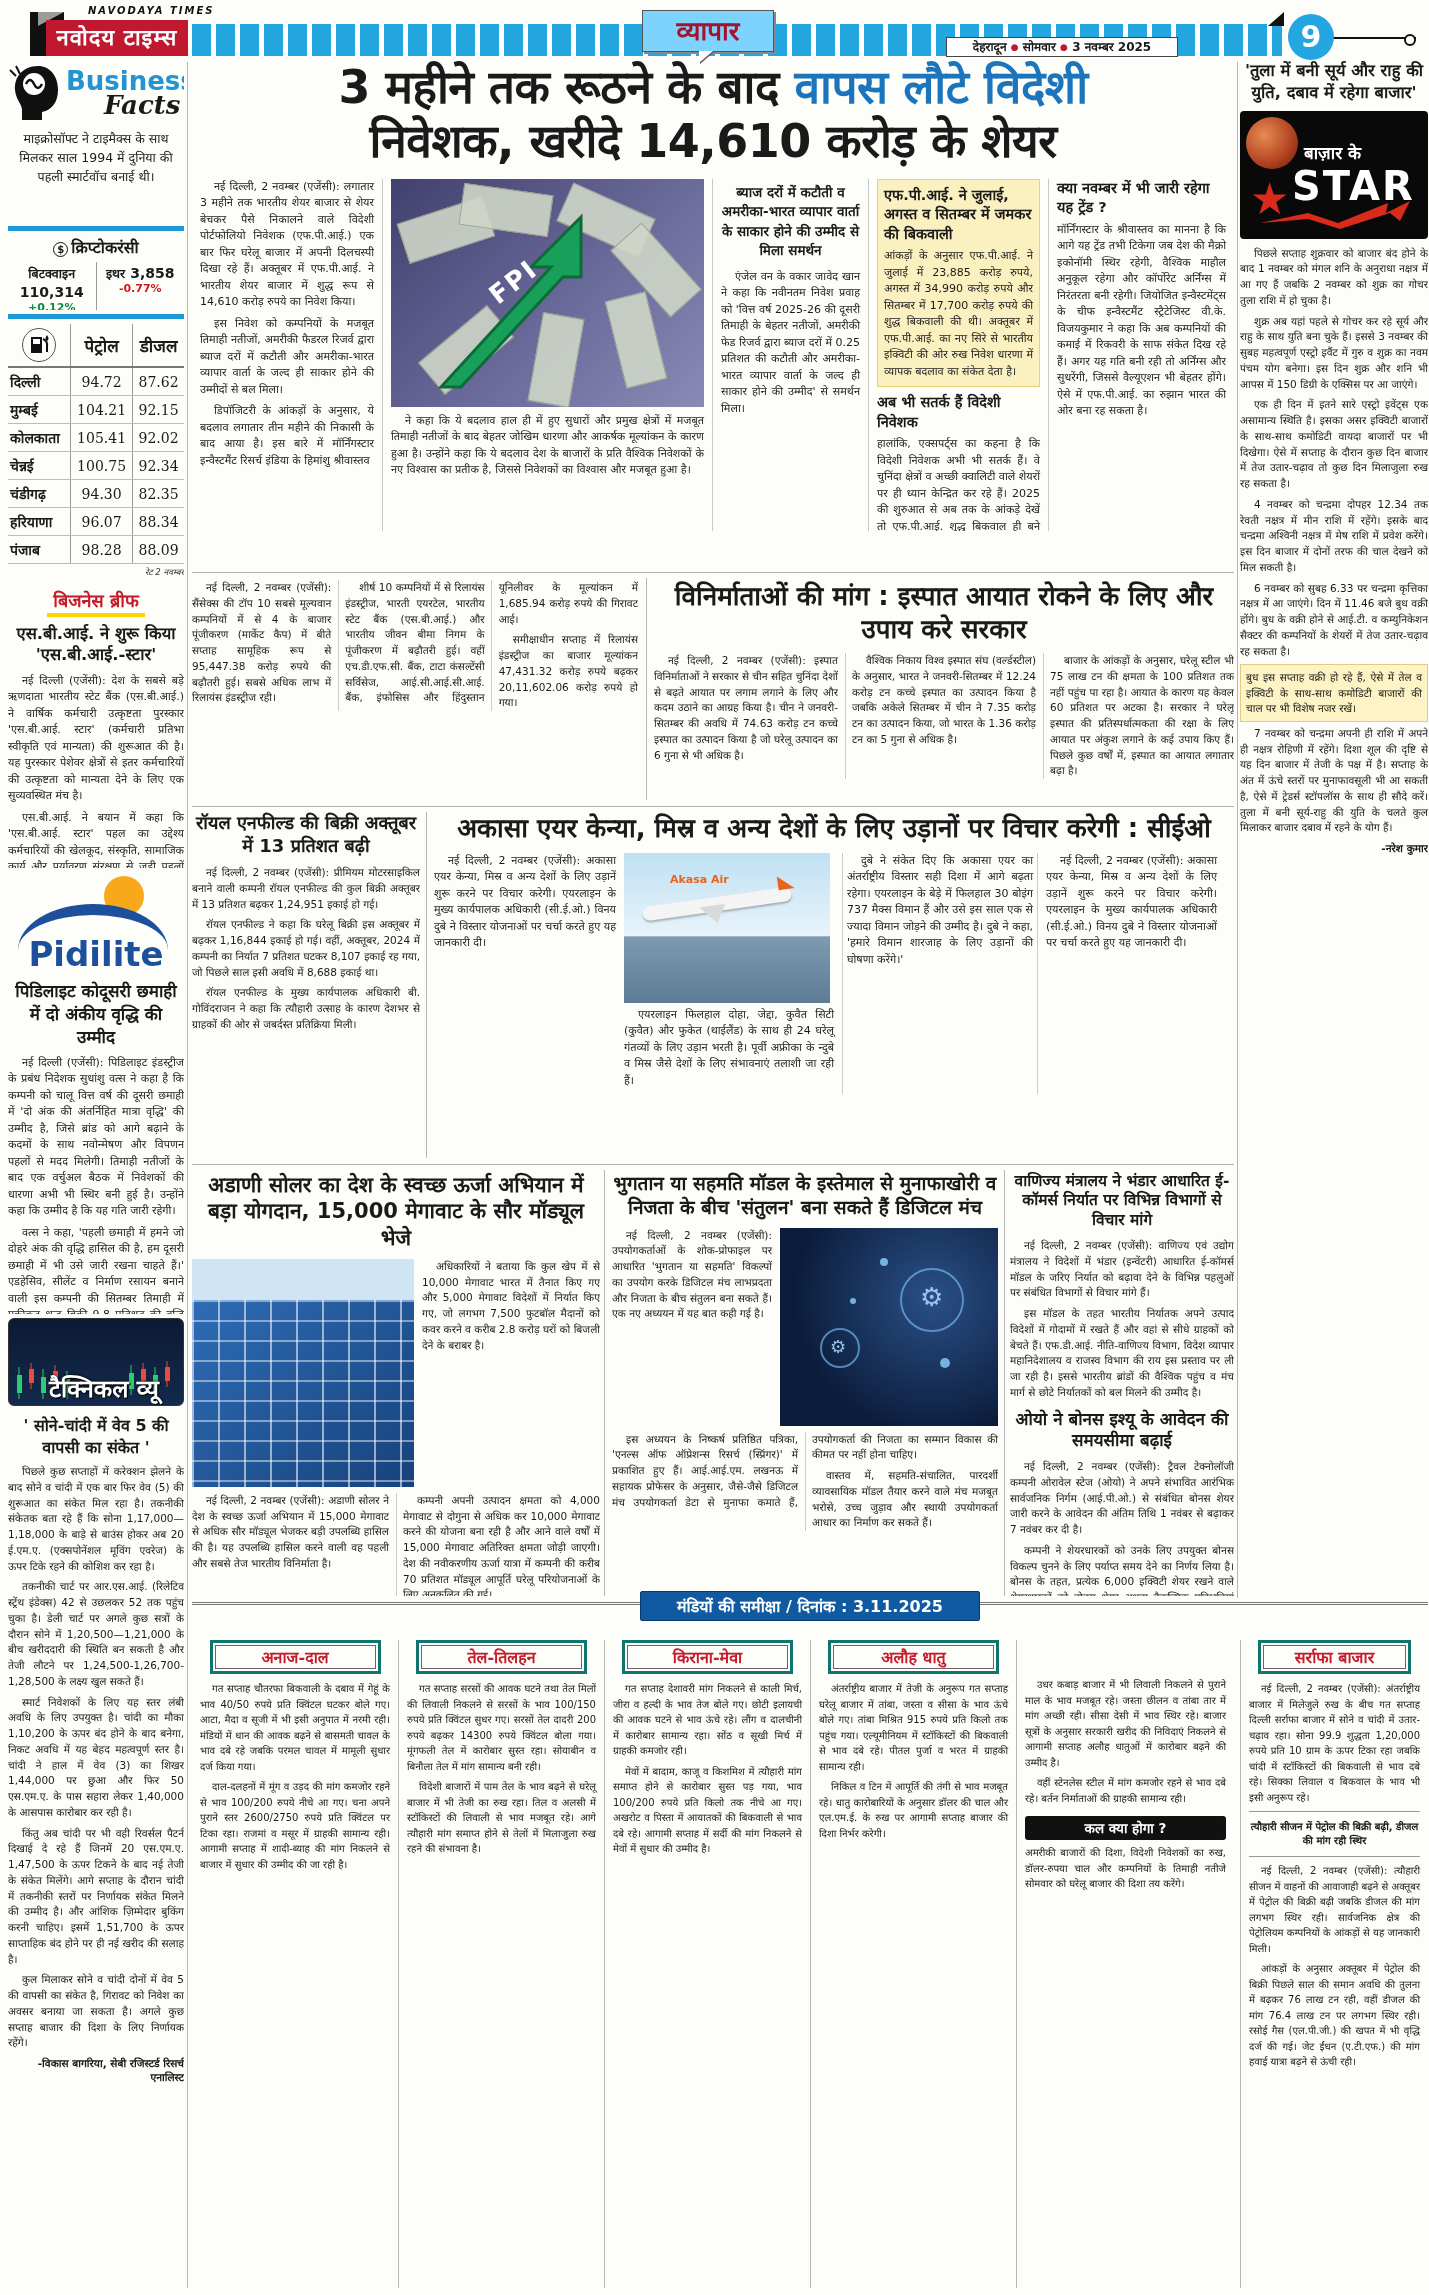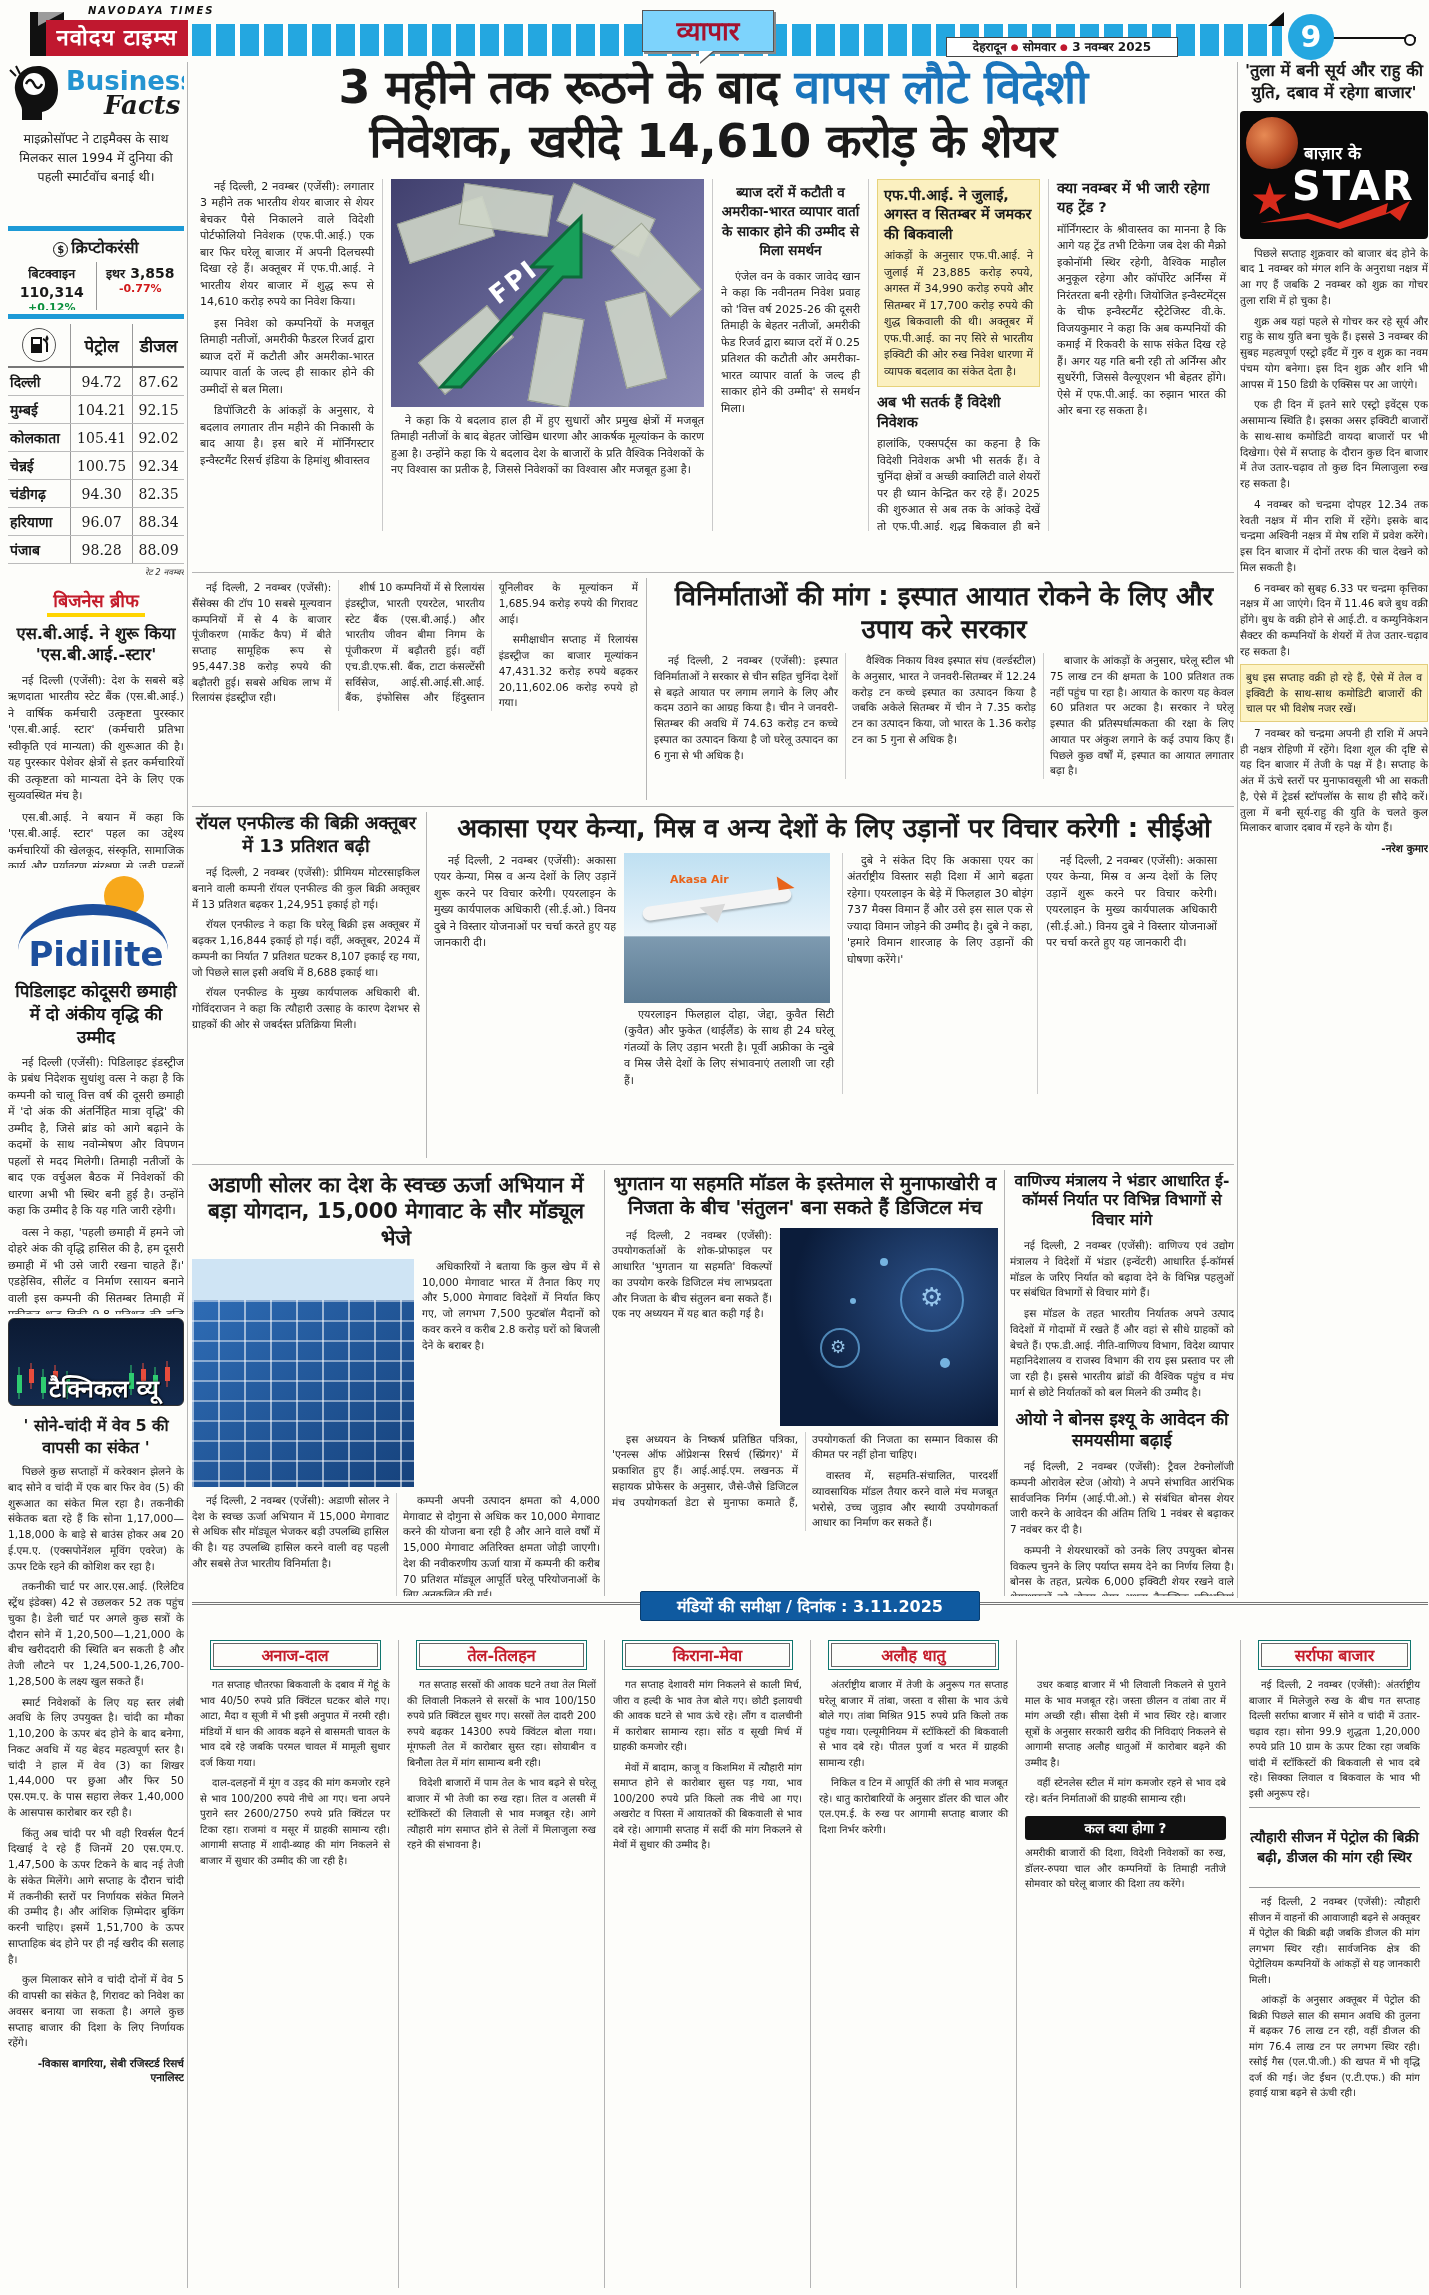--- a/index.html
+++ b/index.html
@@ -108,26 +108,26 @@
   .star-t2 { position:absolute; left:52px; top:52px; color:#fff; font-weight:800; font-size:40px; letter-spacing:2px;}
   .star-glyph { position:absolute; left:10px; top:62px; color:#d92b1c; font-size:44px;}
   .star-arrow { position:absolute; left:18px; bottom:10px; width:158px; height:30px;}
   .astro-note { background:#fdf3c4; border:1px solid #e3cd7c; padding:5px; font-size:10.5px; line-height:1.45; text-align:justify; margin:4px 0;}
 
   
   .mandi-band { position:absolute; left:192px; top:1602px; width:1236px; height:26px; border-top:3px double #777; }
   .mandi-pill { width:fit-content; margin:-14px auto 0; background:#0f5aa0; color:#fff; font-weight:800; font-size:16px; padding:3px 36px; border-radius:2px; border:1px solid #083c6e;}
   .mcol { position:absolute; top:1640px; height:648px; overflow:hidden; padding:0 8px;}
   .mcol + .mcol { border-left:1px solid #b5b5b5;}
-  .mhead { width:90%; margin:0 auto 7px; text-align:center; color:#c41c2b; font-weight:800; font-size:16px; padding:3px 0; border:1px solid #0f766e; box-shadow:inset 0 0 0 2px #fff, inset 0 0 0 3px #666;}
+  .mhead { width:90%; margin:0 auto 7px; text-align:center; color:#c41c2b; font-weight:800; font-size:16px; padding:3px 0; border:3px solid #0f766e; box-shadow:inset 0 0 0 2px #fff, inset 0 0 0 3px #666;}
   .mtxt { font-size:10px; line-height:1.55; text-align:justify;}
   .mtxt p { margin-bottom:5px; text-indent:12px;}
   .kal { margin-top:10px;}
   .kal-t { background:#111; color:#fff; font-weight:800; font-size:13.5px; text-align:center; padding:3px 0; border-radius:3px; margin-bottom:5px;}
-  .sarr-sub { font-weight:800; font-size:14px; text-align:center; line-height:1.4; margin:6px 0; border-top:1px solid #999; border-bottom:1px solid #999; padding:20px 0;}
+  .sarr-sub { font-weight:800; font-size:10px; text-align:center; line-height:1.4; margin:6px 0; border-top:1px solid #999; border-bottom:1px solid #999; padding:8px 0;}
 
   svg { display:block; }
 </style>
 </head>
 <body>
 
 <div id="page">
 
   <div>
     <div class="mast-small">NAVODAYA TIMES</div>

